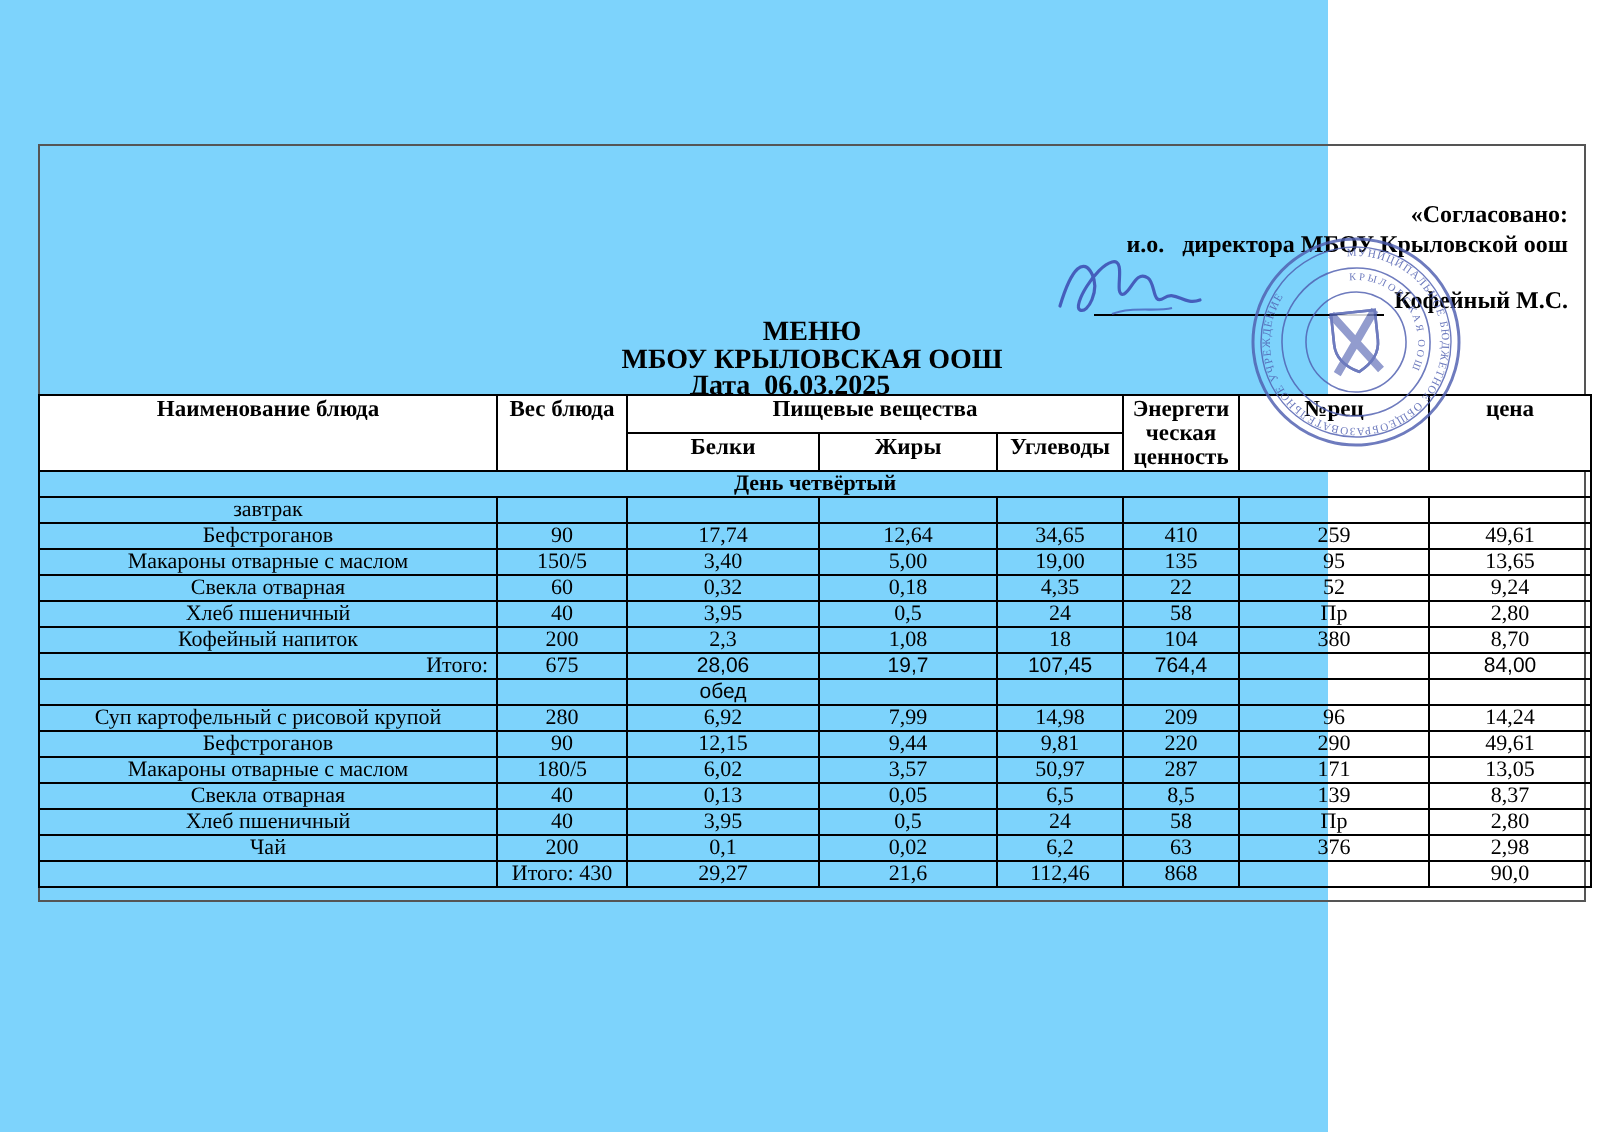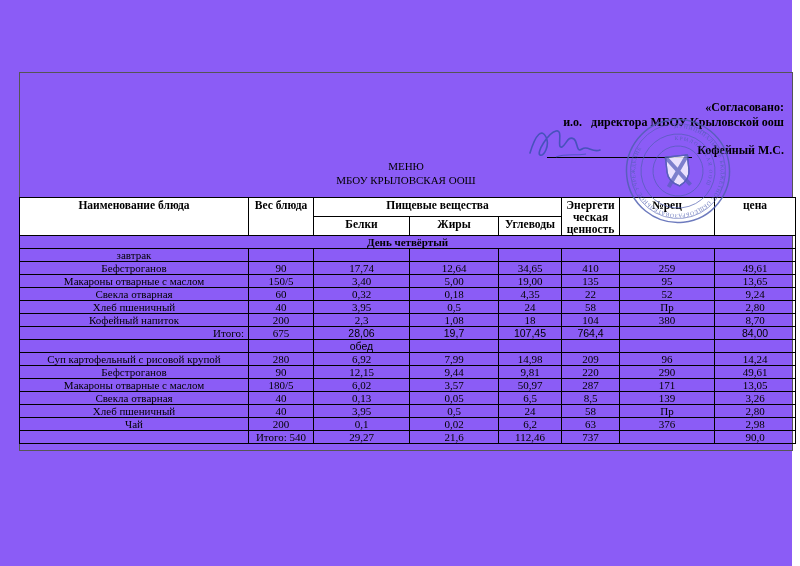--- a/index.html
+++ b/index.html
@@ -1,31 +1,31 @@
 <!DOCTYPE html>
 <html><head>
 <meta charset="utf-8">
 <style>
   html,body{margin:0;padding:0;background:#ffffff;width:800px;height:566px;overflow:hidden;
     font-family:"Liberation Serif", serif;color:#000;}
-  .page{position:relative;width:792px;height:566px;background:#8b5cf6;}
+  .page{position:relative;width:664px;height:566px;background:#7dd3fc;}
   .frame{position:absolute;left:19px;top:72px;width:774px;height:379px;border:1px solid #555;box-sizing:border-box;}
   
   .approve{position:absolute;right:8px;text-align:right;font-weight:bold;font-size:12px;line-height:14px;white-space:nowrap;}
   .a1{top:27px;}
   .a2{top:42px;}
   .sigrow{position:absolute;right:8px;top:70px;font-weight:bold;font-size:12px;white-space:nowrap;}
   .sig-underline{display:inline-block;width:145px;border-bottom:1px solid #000;height:14px;vertical-align:bottom;}
   .signame{margin-left:5px;}
   .sig-svg{position:absolute;right:178px;top:50px;z-index:3;}
   
   .stamp{position:absolute;left:598px;top:38px;z-index:2;transform:rotate(-6deg);opacity:0.82;}
   
-  .titleblock{position:absolute;left:0;top:87px;width:100%;text-align:center;font-weight:normal;
-    font-size:11px;line-height:13.5px;}
+  .titleblock{position:absolute;left:0;top:87px;width:100%;text-align:center;font-weight:bold;
+    font-size:14px;line-height:13.5px;}
   .dateline{border-bottom:1px solid #000;padding-right:22px;display:inline-block;}
   
   table.menu{position:absolute;left:-1px;top:124px;border-collapse:collapse;table-layout:fixed;width:776px;
     font-family:"Liberation Serif", serif;}
   table.menu td, table.menu th{border:1px solid #000;font-size:11px;line-height:12px;text-align:center;
     padding:0 2px;overflow:hidden;white-space:nowrap;box-sizing:border-box;}
   table.menu th{font-weight:bold;font-size:11.5px;vertical-align:top;padding-top:1px;background:#fff;margin-top:44px;}
   table.menu tr{height:13px;}
   tr.hrow1{height:17px;}
   tr.hrow2{height:26px;}
@@ -73,20 +73,21 @@
       <g>
         <path d="M49,45 h22 v15 c0,9 -7,13 -11,15 c-4,-2 -11,-6 -11,-15 z" fill="#ffffff" stroke="#4f5fb0" stroke-width="1.3"></path>
         <path d="M49,45 L71,75 M71,45 L49,75" stroke="#4f5fb0" stroke-width="4" opacity="0.75"></path>
         <path d="M49,45 h22 v15 c0,9 -7,13 -11,15 c-4,-2 -11,-6 -11,-15 z" fill="none" stroke="#4f5fb0" stroke-width="1.3"></path>
       </g>
     </svg>
 
     <div class="titleblock">
       <div>МЕНЮ</div>
       <div>МБОУ КРЫЛОВСКАЯ ООШ</div>
+      <div><span class="dateline">Дата_06.03.2025</span></div>
     </div>
 
     <table class="menu">
       <colgroup>
         <col style="width:229px">
           <col style="width:65px">
           <col style="width:96px">
           <col style="width:89px">
         <col style="width:63px">
           <col style="width:58px">
@@ -227,21 +228,21 @@
             <td>13,05</td>
           </tr>
           <tr class="row">
             <td>Свекла отварная</td>
             <td>40</td>
             <td>0,13</td>
             <td>0,05</td>
             <td>6,5</td>
             <td>8,5</td>
             <td>139</td>
-            <td>3,26</td>
+            <td>8,37</td>
           </tr>
           <tr class="row">
             <td>Хлеб пшеничный</td>
             <td>40</td>
             <td>3,95</td>
             <td>0,5</td>
             <td>24</td>
             <td>58</td>
             <td>Пр</td>
             <td>2,80</td>
@@ -251,25 +252,25 @@
             <td>200</td>
             <td>0,1</td>
             <td>0,02</td>
             <td>6,2</td>
             <td>63</td>
             <td>376</td>
             <td>2,98</td>
           </tr>
           <tr class="total2">
             <td></td>
-            <td>Итого: 540</td>
+            <td>Итого: 430</td>
             <td>29,27</td>
             <td>21,6</td>
             <td>112,46</td>
-            <td>737</td>
+            <td>868</td>
             <td></td>
             <td>90,0</td>
           </tr>
         </tbody>
     </table>
 
   </div>
 </div>
 
 </body></html>

